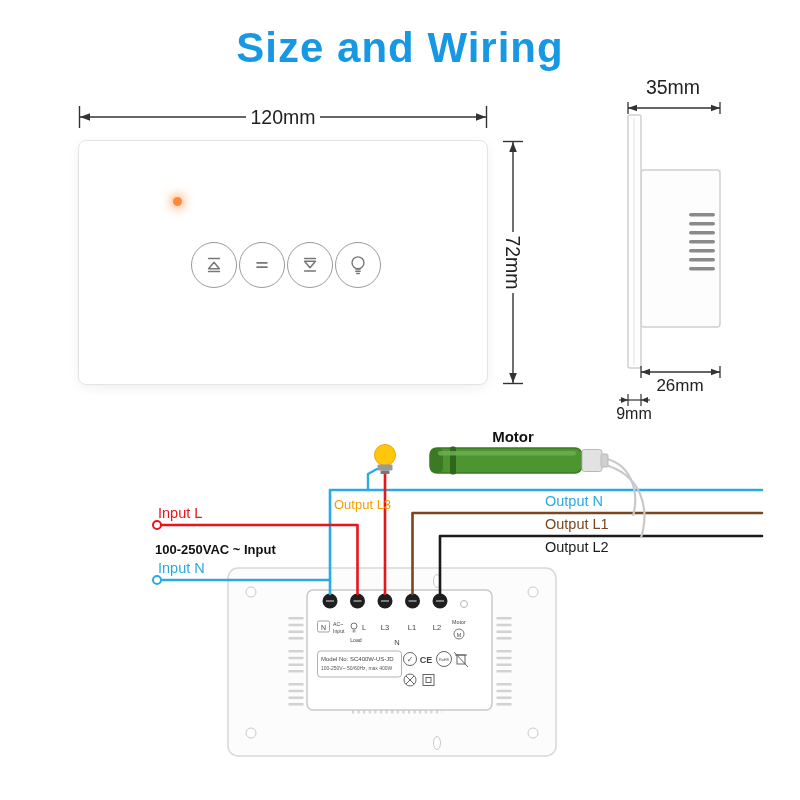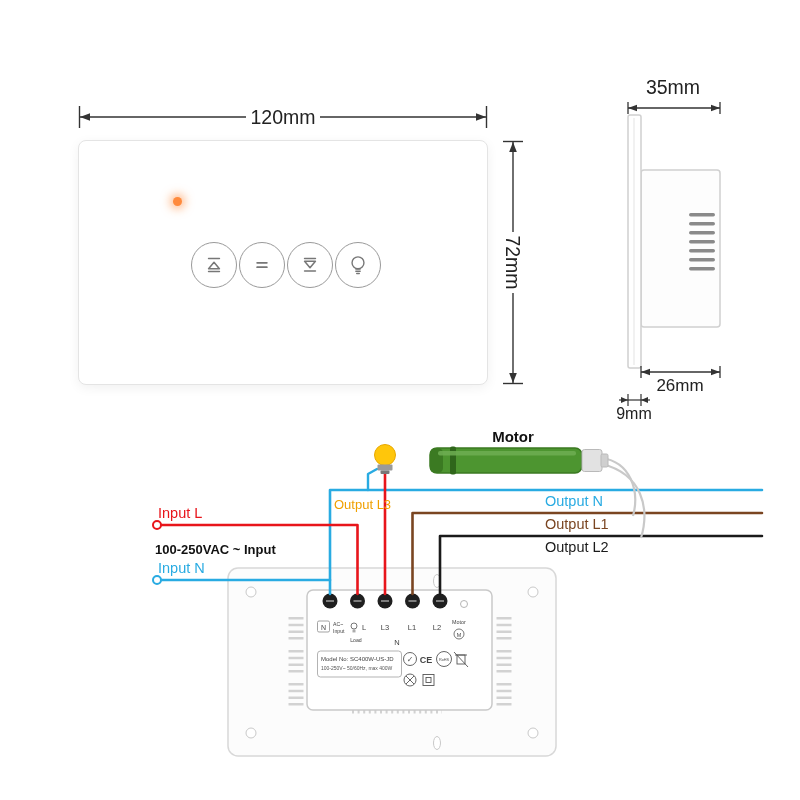--- a/index.html
+++ b/index.html
@@ -17,20 +17,21 @@
   .btn-row { position:absolute; left:112px; top:101px; display:flex; gap:2px; }
   .btn { width:46px; height:46px; border:1.5px solid #9a9a9a; border-radius:50%;
          display:flex; align-items:center; justify-content:center; background:#fff; }
   svg text { font-family:"Liberation Sans", sans-serif; }
 </style>
 </head>
 <body>
 
 <div class="stage">
 
+  <div class="title">Size and Wiring</div>
 
   <svg class="abs" style="left:78px; top:102px;" width="410" height="30" viewBox="0 0 410 30">
     <g stroke="#333" stroke-width="1.4">
       <line x1="1.5" y1="4" x2="1.5" y2="26"></line>
       <line x1="408.5" y1="4" x2="408.5" y2="26"></line>
       <line x1="2" y1="15" x2="408" y2="15"></line>
     </g>
     <polygon points="2,15 12,11.2 12,18.8" fill="#333"></polygon>
     <polygon points="408,15 398,11.2 398,18.8" fill="#333"></polygon>
     <rect x="168" y="1" width="74" height="28" fill="#fff"></rect>

